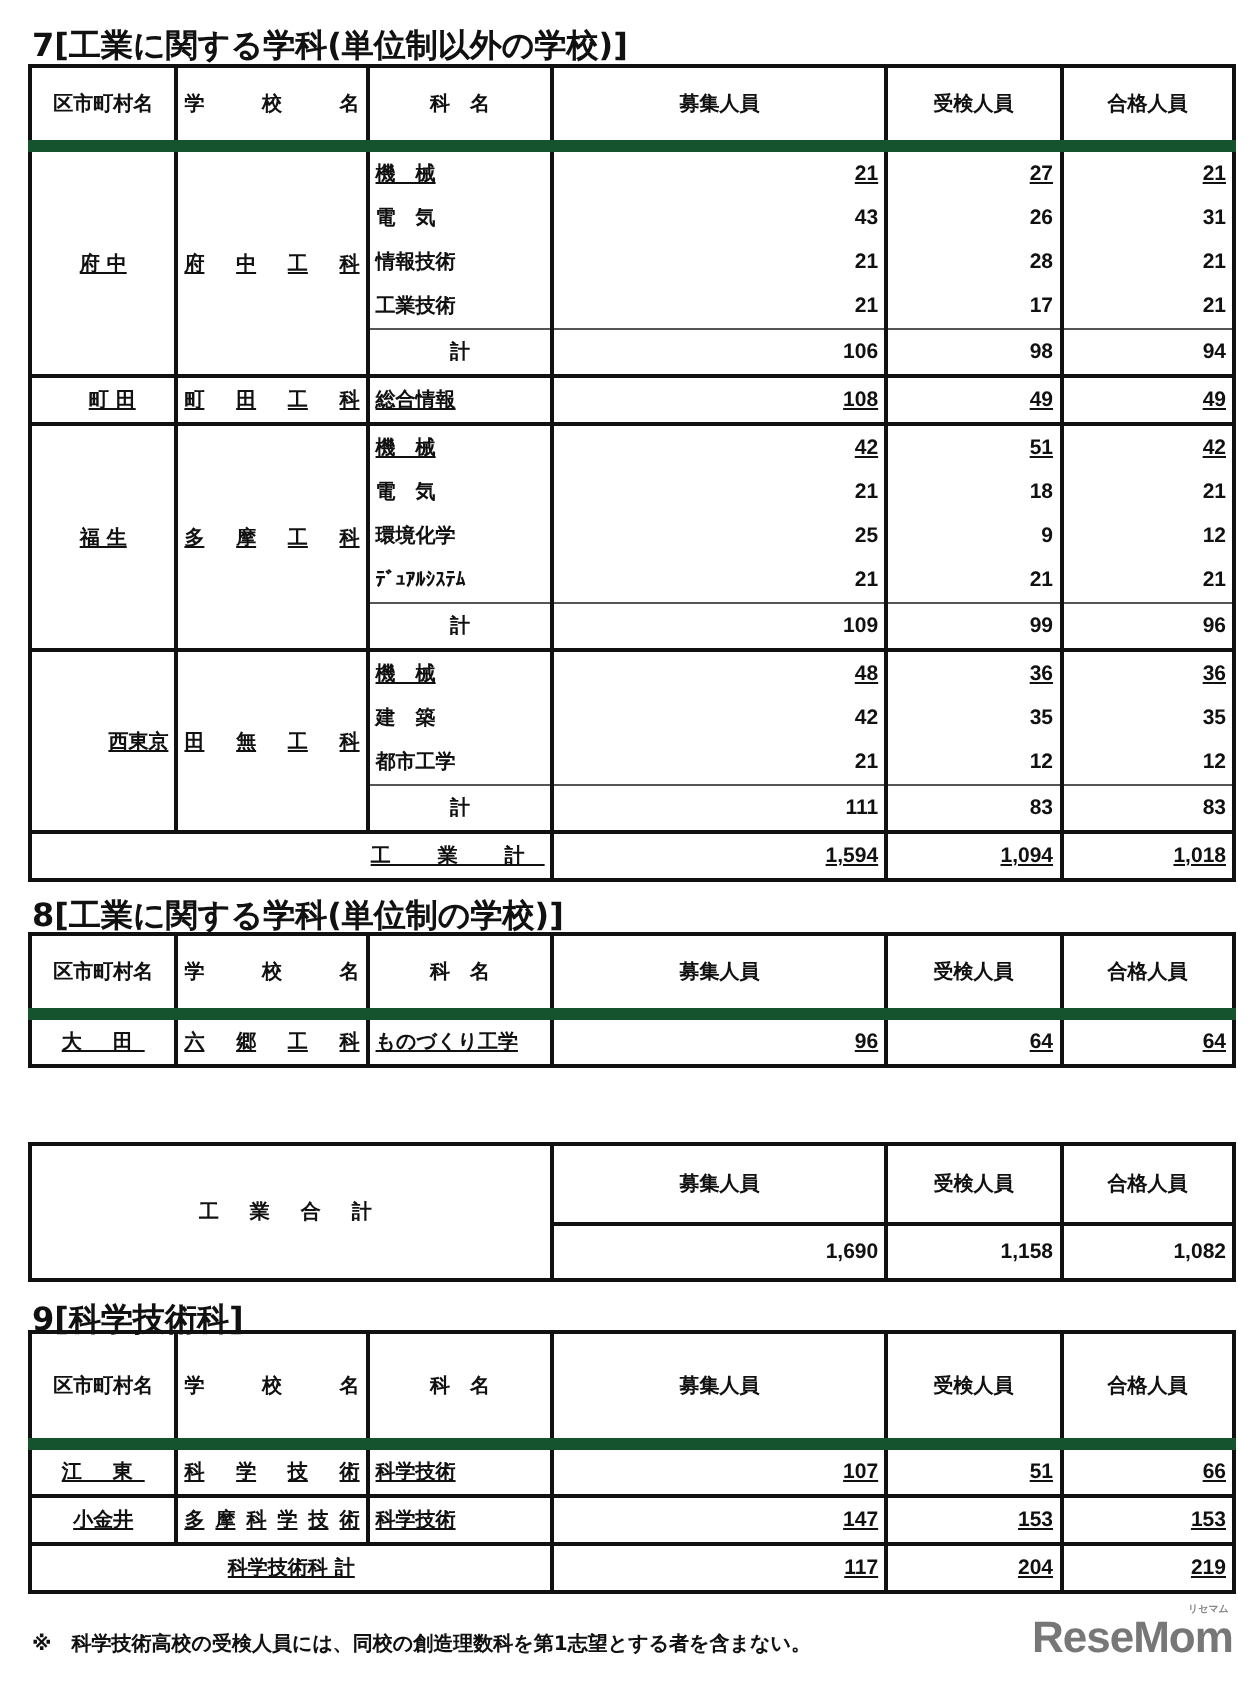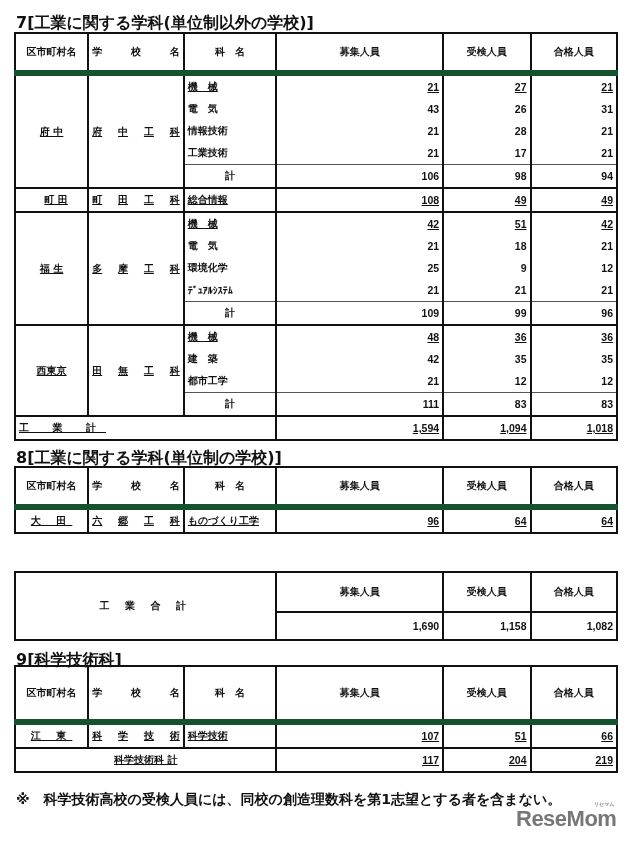--- a/index.html
+++ b/index.html
@@ -25,21 +25,21 @@
   tr.hdr td { height: 36px; text-align: center; border-bottom: 6px solid #14532d; font-size: 10px; }
   tr.row td { height: 22px; }
   tr.sep td { border-top: 2px solid #111; text-decoration: underline; }
   tr.subsep td.dept, tr.subsep td.num { border-top: 1px solid #555; }
   td.num { text-align: right; font-family: "Liberation Sans", sans-serif; font-size: 10.5px; padding-right: 2px; }
   td.muni { text-align: center; vertical-align: top; padding-top: 4px; letter-spacing: 6px; margin-left: 19px; }
   td.school { vertical-align: top; padding-top: 4px; }
   td.dept { text-align: left; padding-left: 2px; }
   td.dept.center { text-align: center; }
   .school-spread { display: flex; justify-content: space-between; }
-  .footnote { position: absolute; left: 16px; top: 791px; font-size: 14px; font-weight: bold; white-space: nowrap; }
+  .footnote { position: absolute; left: 16px; top: 815px; font-size: 10px; font-weight: bold; white-space: nowrap; }
   .logo {
     position: absolute; left: 516px; top: 806px; font-family: "Liberation Sans", sans-serif;
     font-size: 22px; font-weight: bold; color: #777; letter-spacing: -0.5px;
   }
   .logo small { position: absolute; right: 2px; top: -5px; font-size: 5px; color: #888; letter-spacing: 0; }
   table.total-box {
     position: absolute; left: 14px; top: 571px; border-collapse: collapse; table-layout: fixed; border: 2px solid #111; font-size: 10px;
   }
   table.total-box td { border: 2px solid #111; padding: 0 3px; }
 </style>
@@ -161,21 +161,21 @@
         <td class="num">21</td>
         <td class="num">21</td>
       </tr>
       <tr class="row subsep">
         <td class="dept center">計</td>
         <td class="num">109</td>
         <td class="num">99</td>
         <td class="num">96</td>
       </tr>
       <tr class="row sep">
-        <td class="muni" rowspan="4" style="letter-spacing: 0px;">西東京</td>
+        <td class="muni" rowspan="4" style="letter-spacing: 0px; text-align: right;">西東京</td>
         <td class="school" rowspan="4">
           <div class="school-spread">
             <span>田</span>
             <span>無</span>
             <span>工</span>
             <span>科</span>
           </div>
         </td>
         <td class="dept">機　械</td>
         <td class="num">48</td>
@@ -194,21 +194,21 @@
         <td class="num">12</td>
         <td class="num">12</td>
       </tr>
       <tr class="row subsep">
         <td class="dept center">計</td>
         <td class="num">111</td>
         <td class="num">83</td>
         <td class="num">83</td>
       </tr>
       <tr class="row sep">
-        <td colspan="3" style="text-align: left; letter-spacing: 10px;">工 業 計</td>
+        <td colspan="3" style="text-align: right; letter-spacing: 10px;">工 業 計</td>
         <td class="num">1,594</td>
         <td class="num">1,094</td>
         <td class="num">1,018</td>
       </tr>
     </tbody>
 </table>
 
 <div class="section-title" style="top:448px;">8[工業に関する学科(単位制の学校)]</div>
 <table class="grid" id="t8" style="top:466px; width:604px;">
   <colgroup>
@@ -308,20 +308,37 @@
         <span>技</span>
         <span>術</span>
       </div>
     </td>
     <td class="dept">科学技術</td>
     <td class="num">107</td>
     <td class="num">51</td>
     <td class="num">66</td>
   </tr>
   <tr class="row sep">
+    <td class="muni" style="vertical-align:middle;padding-top:0;letter-spacing:0">小金井</td>
+    <td>
+      <div class="school-spread">
+        <span>多</span>
+        <span>摩</span>
+        <span>科</span>
+        <span>学</span>
+        <span>技</span>
+        <span>術</span>
+      </div>
+    </td>
+    <td class="dept">科学技術</td>
+    <td class="num">147</td>
+    <td class="num">153</td>
+    <td class="num">153</td>
+  </tr>
+  <tr class="row sep">
     <td colspan="3" style="text-align:center; height:21px;">科学技術科 計</td>
     <td class="num">117</td>
     <td class="num">204</td>
     <td class="num">219</td>
   </tr>
 </tbody>
   </table>
 
 <div class="footnote">※　科学技術高校の受検人員には、同校の創造理数科を第1志望とする者を含まない。</div>
 

